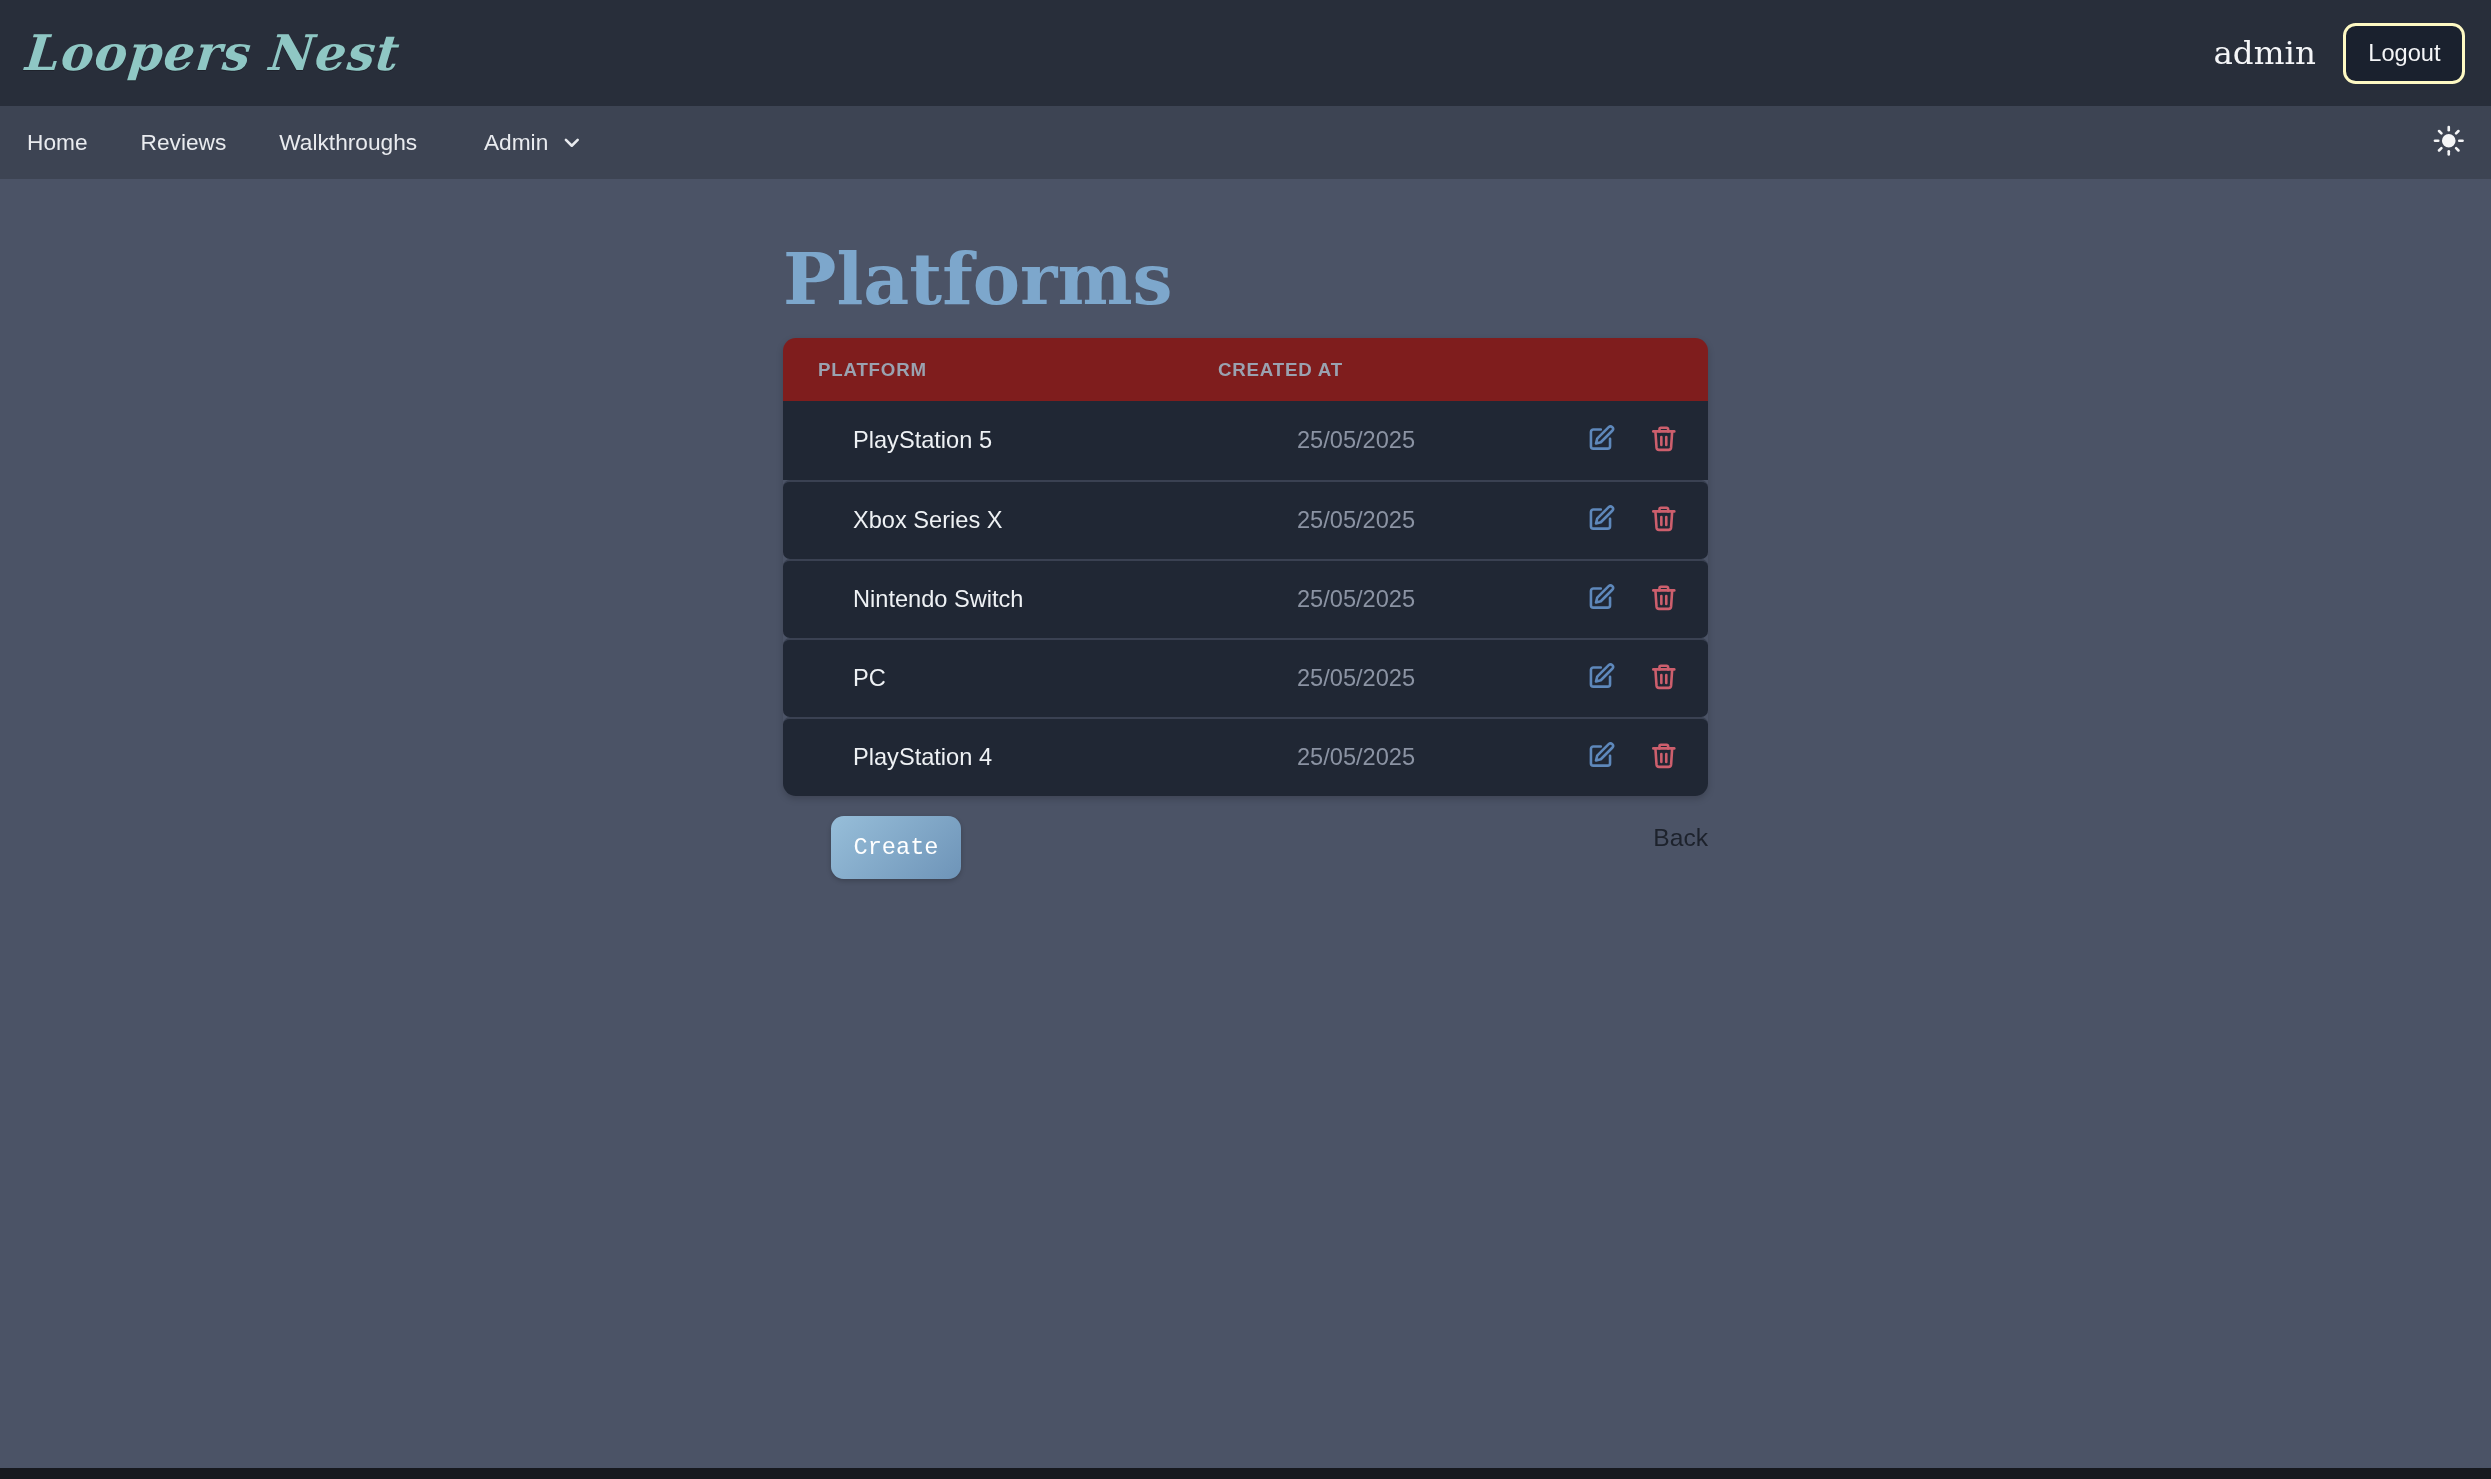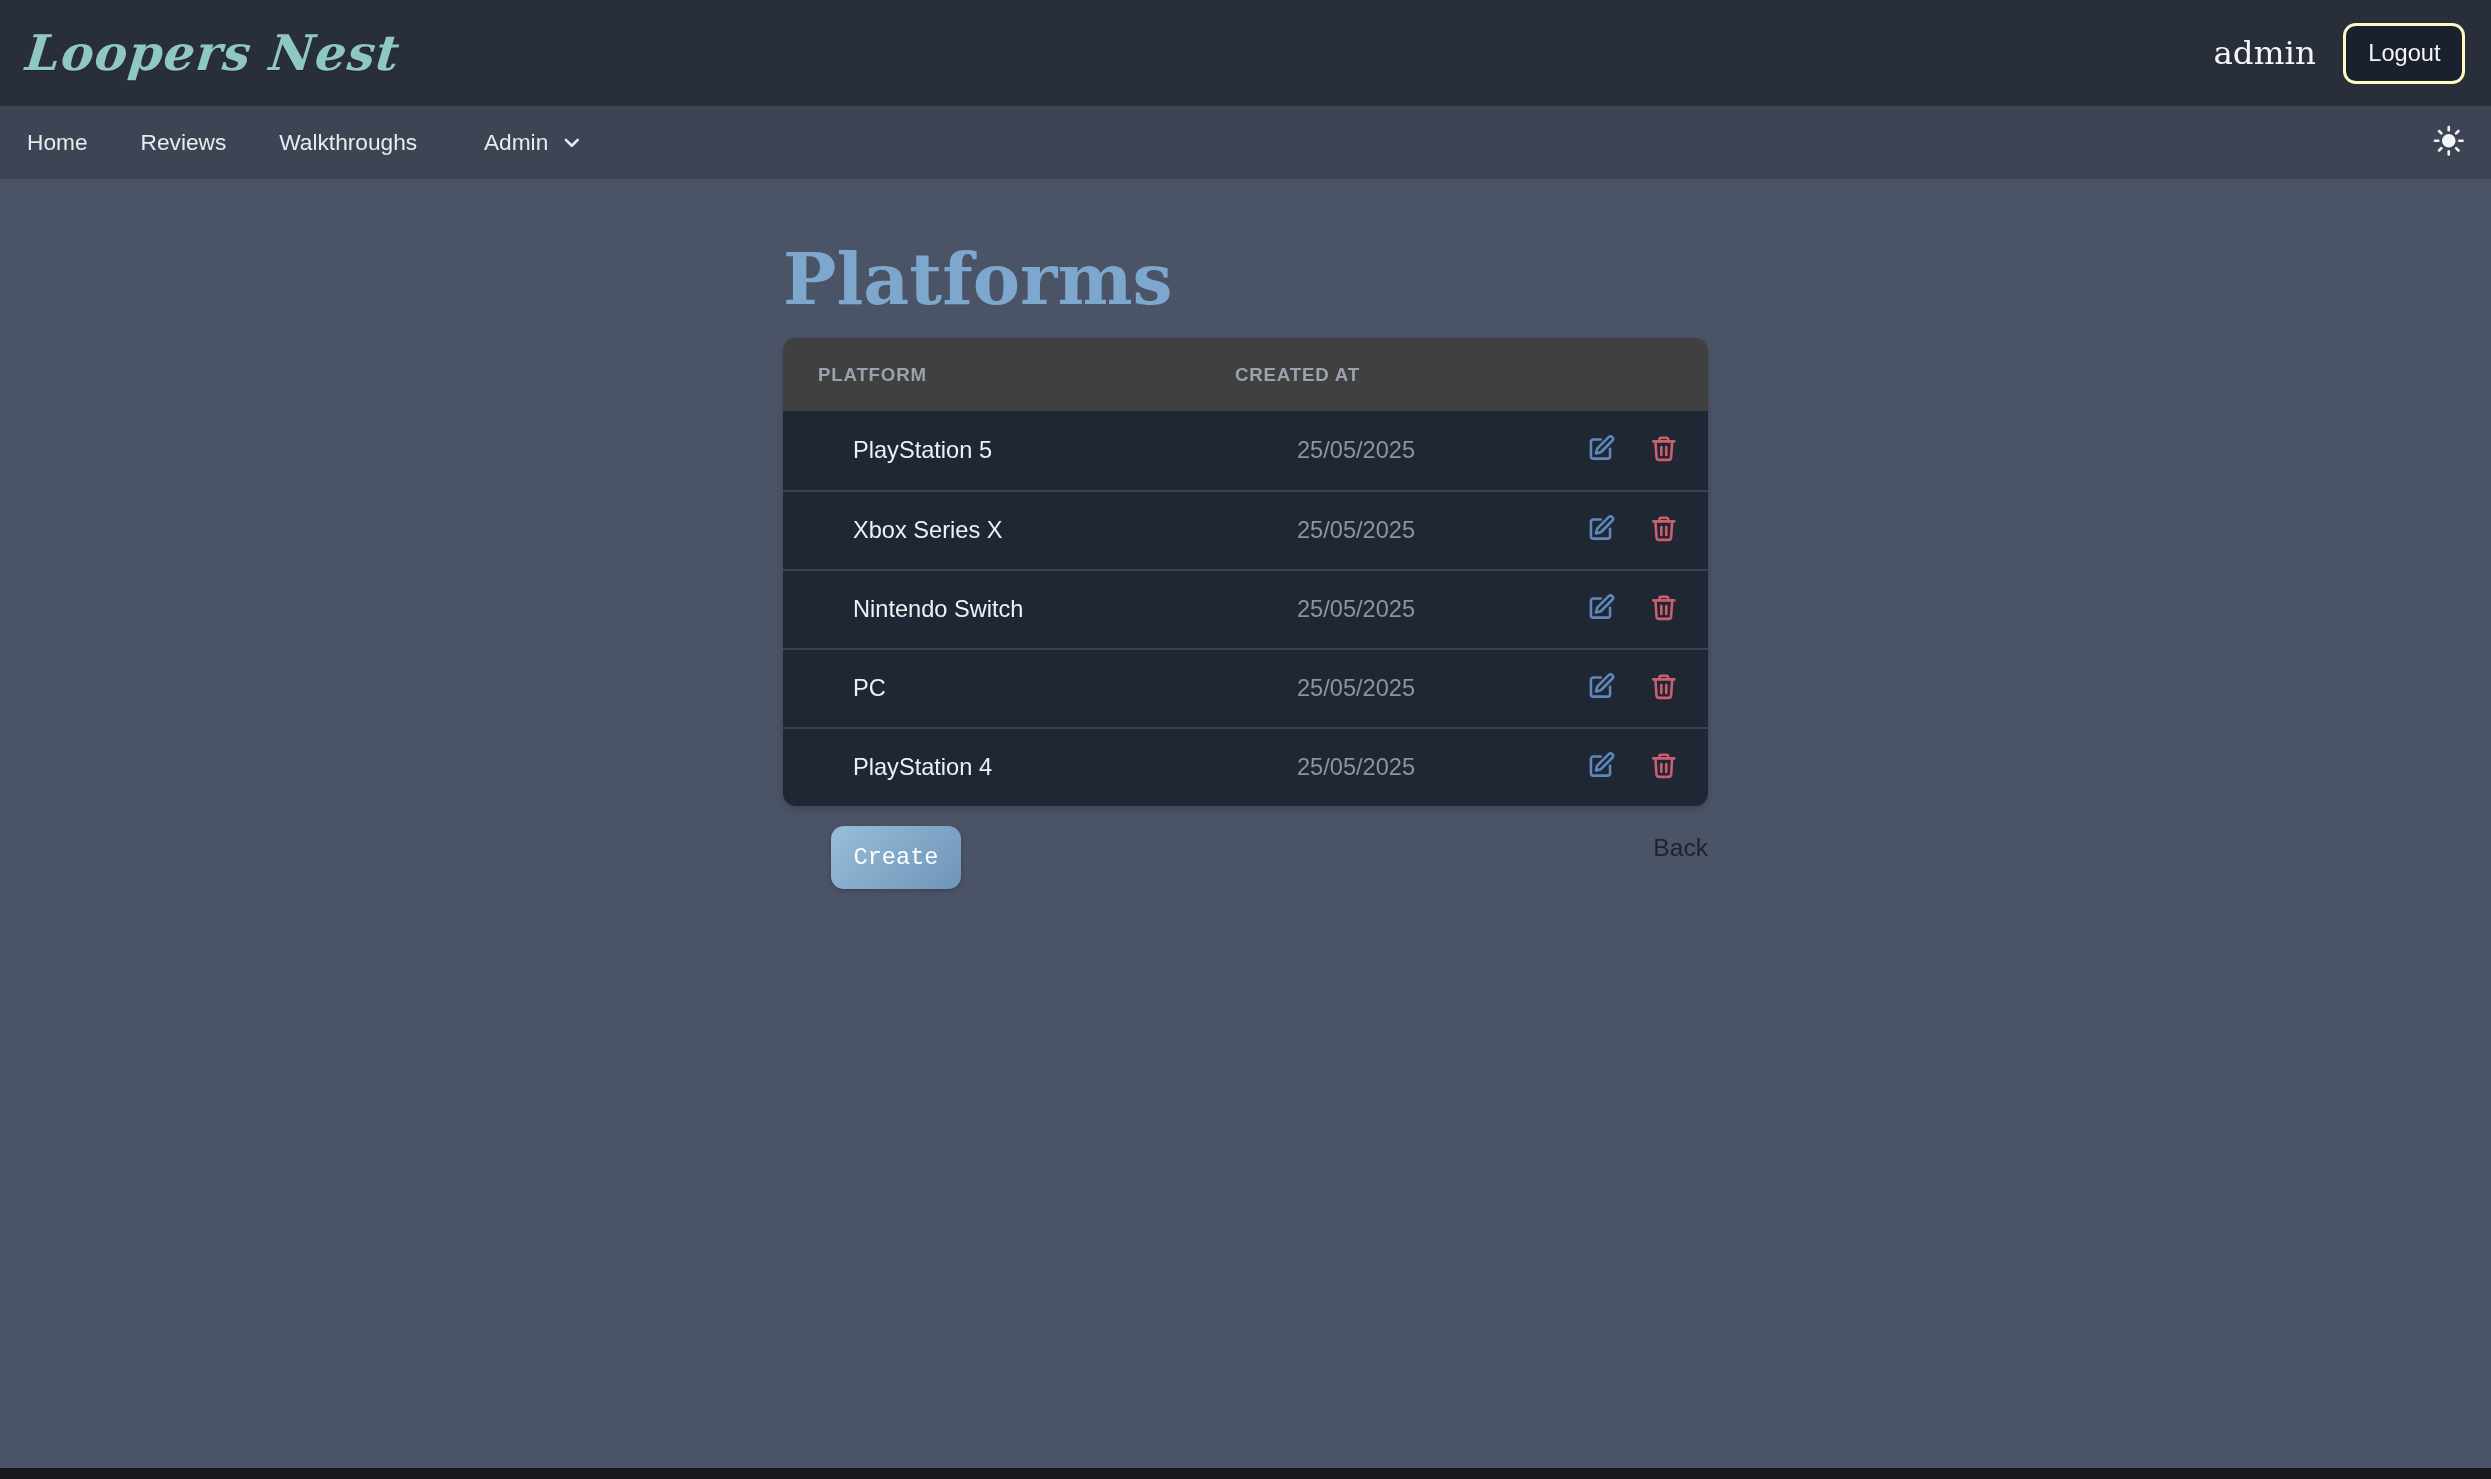--- a/index.html
+++ b/index.html
@@ -100,44 +100,43 @@
   }
 
   
   .table-card {
     width: 925px;
     border-radius: 12.8px;
     overflow: hidden;
     box-shadow: 0 3px 7.9px rgba(0,0,0,0.18);
   }
   .table-head {
-    height: 73px;
-    background: #404040;
+    height: 63px;
+    background: #7f1d1d;
     display: grid;
     grid-template-columns: 435px 1fr 167px;
     align-items: center;
-    gap: 17px;
   }
   .th {
     color: #9aa2b0;
     font-size: 18.7px;
     font-weight: 700;
     letter-spacing: 0.8px;
     text-transform: uppercase;
   }
   .th-platform { padding-left: 35px; }
   .table-row {
     height: 79px;
     background: #202734;
     display: grid;
     grid-template-columns: 435px 1fr 167px;
     align-items: center;
     padding-left: 35px;
   }
-  .table-row + .table-row { border-top: 2px solid #3a4152; }
+  .table-row + .table-row { border-top: 2px solid #3a4152; border-radius: 7px; }
   .cell-platform {
     padding-left: 35px;
     color: #eef1f4;
     font-size: 23.6px;
   }
   .cell-date {
     color: #8b93a3;
     font-size: 23.6px;
     margin-left: 44px;
   }

